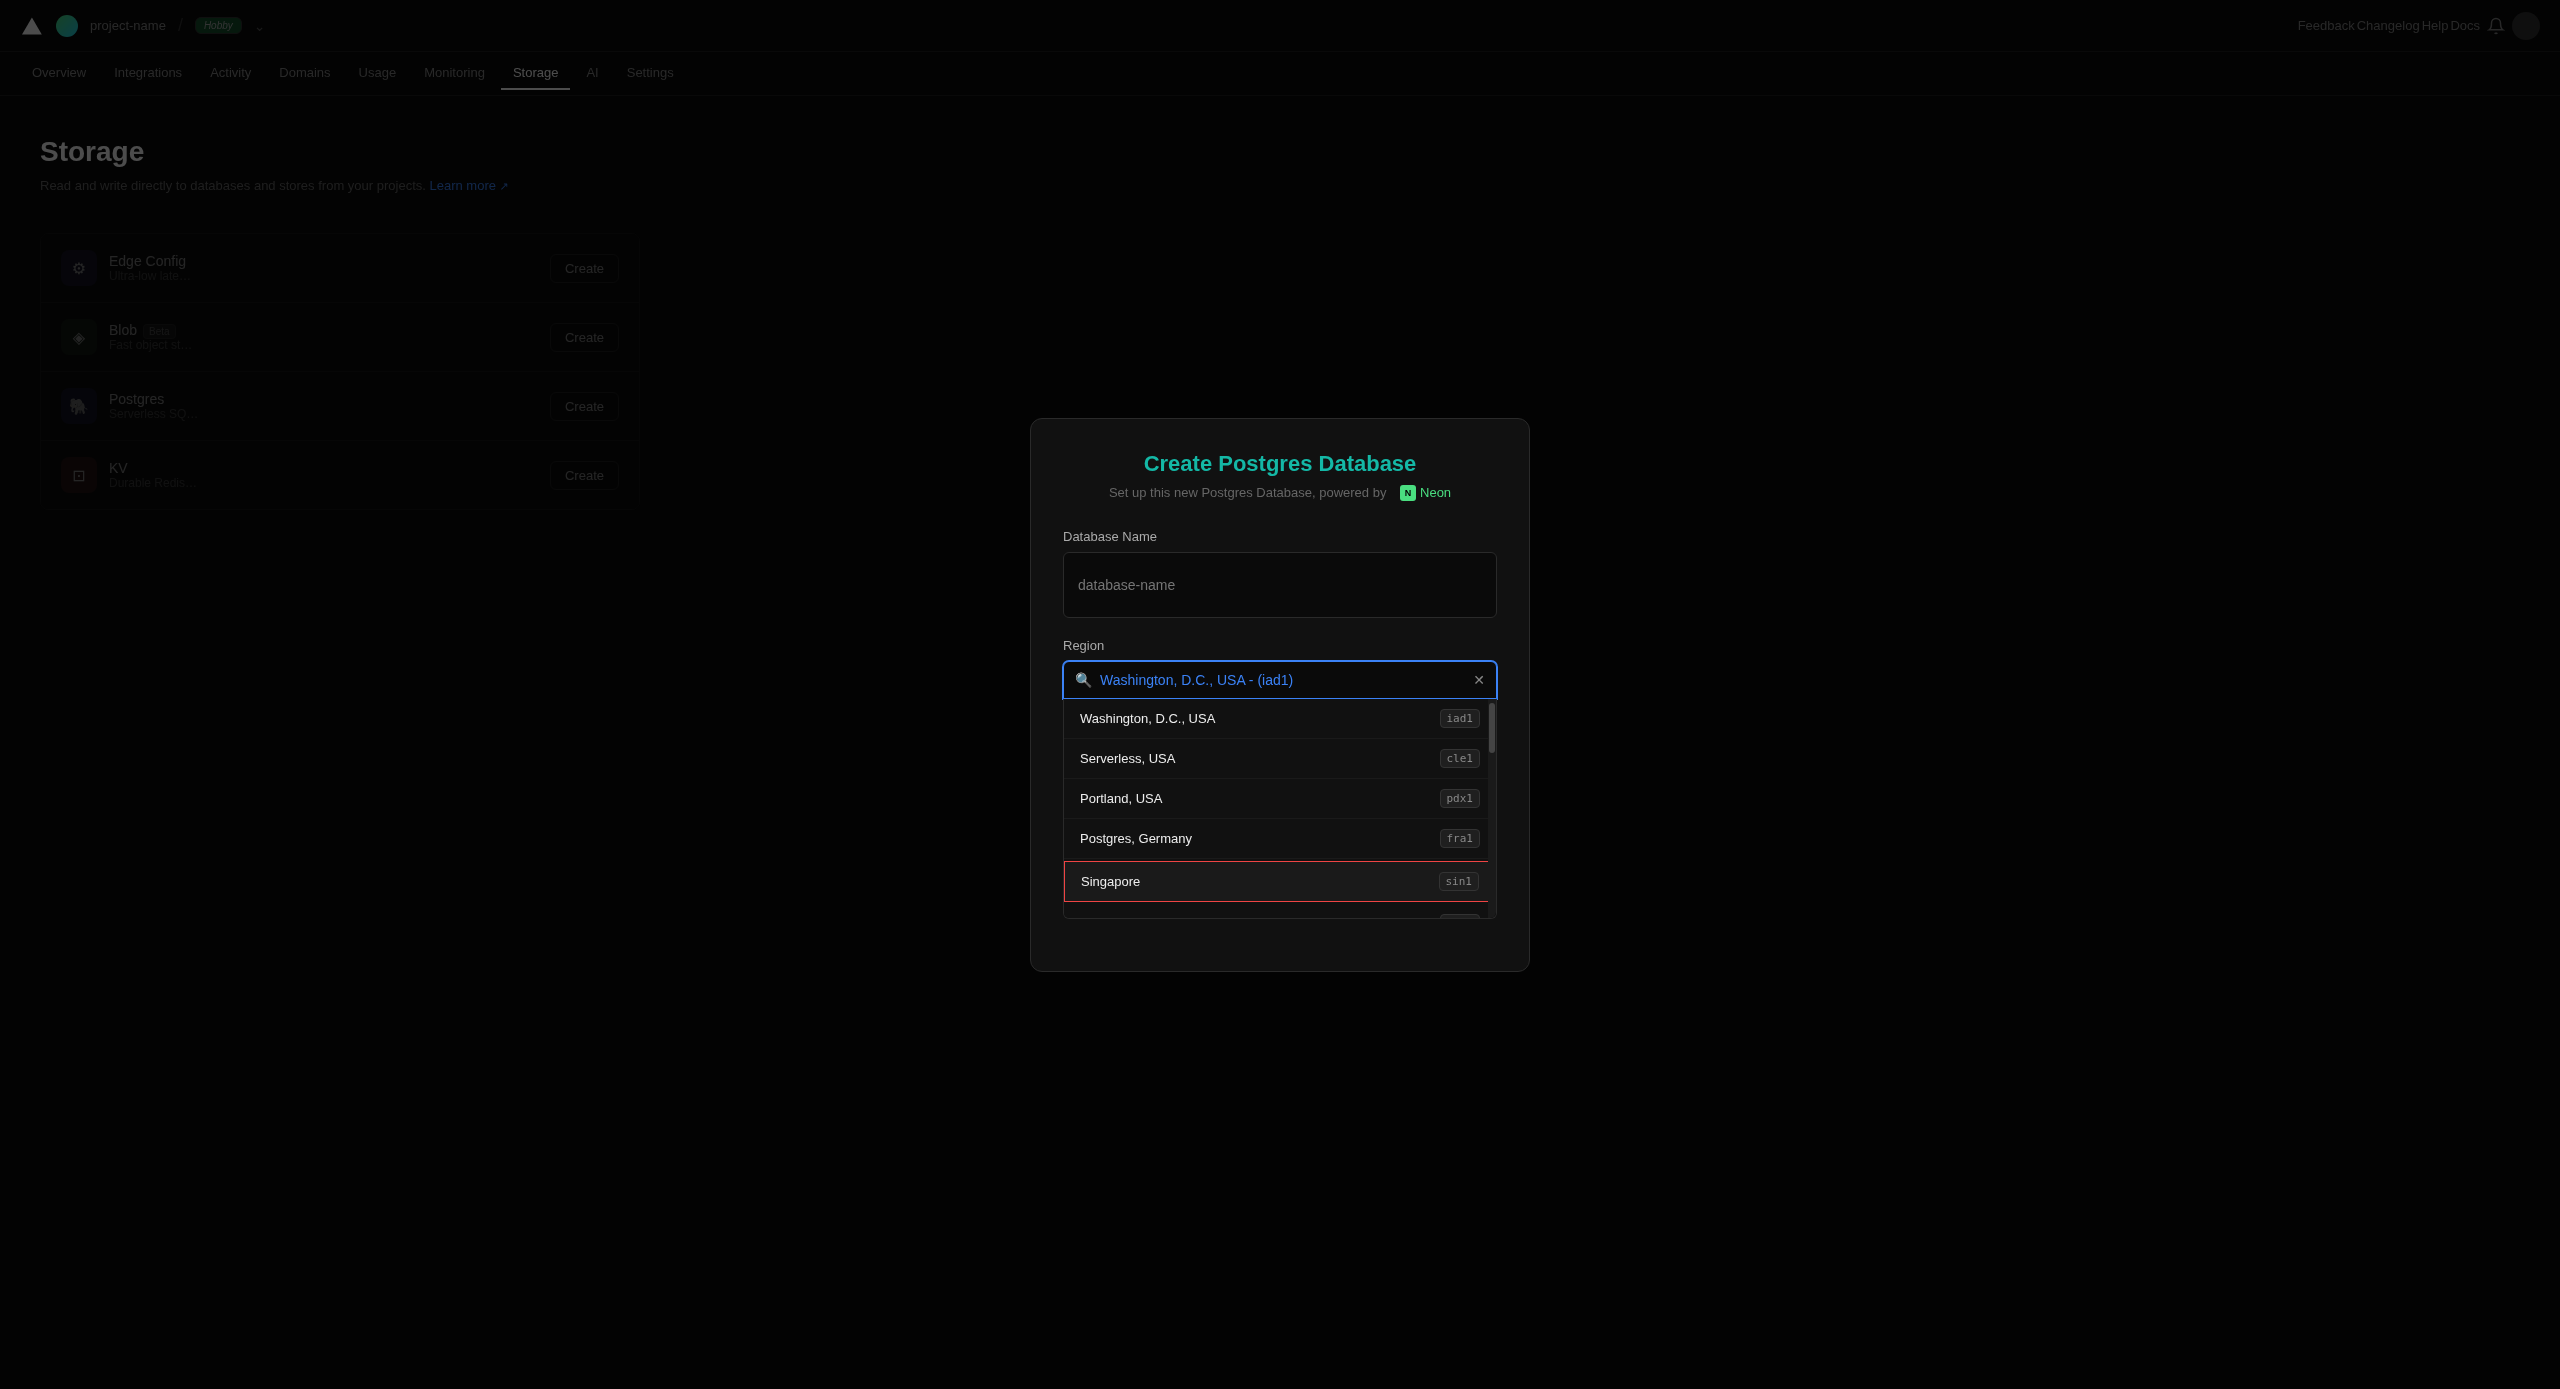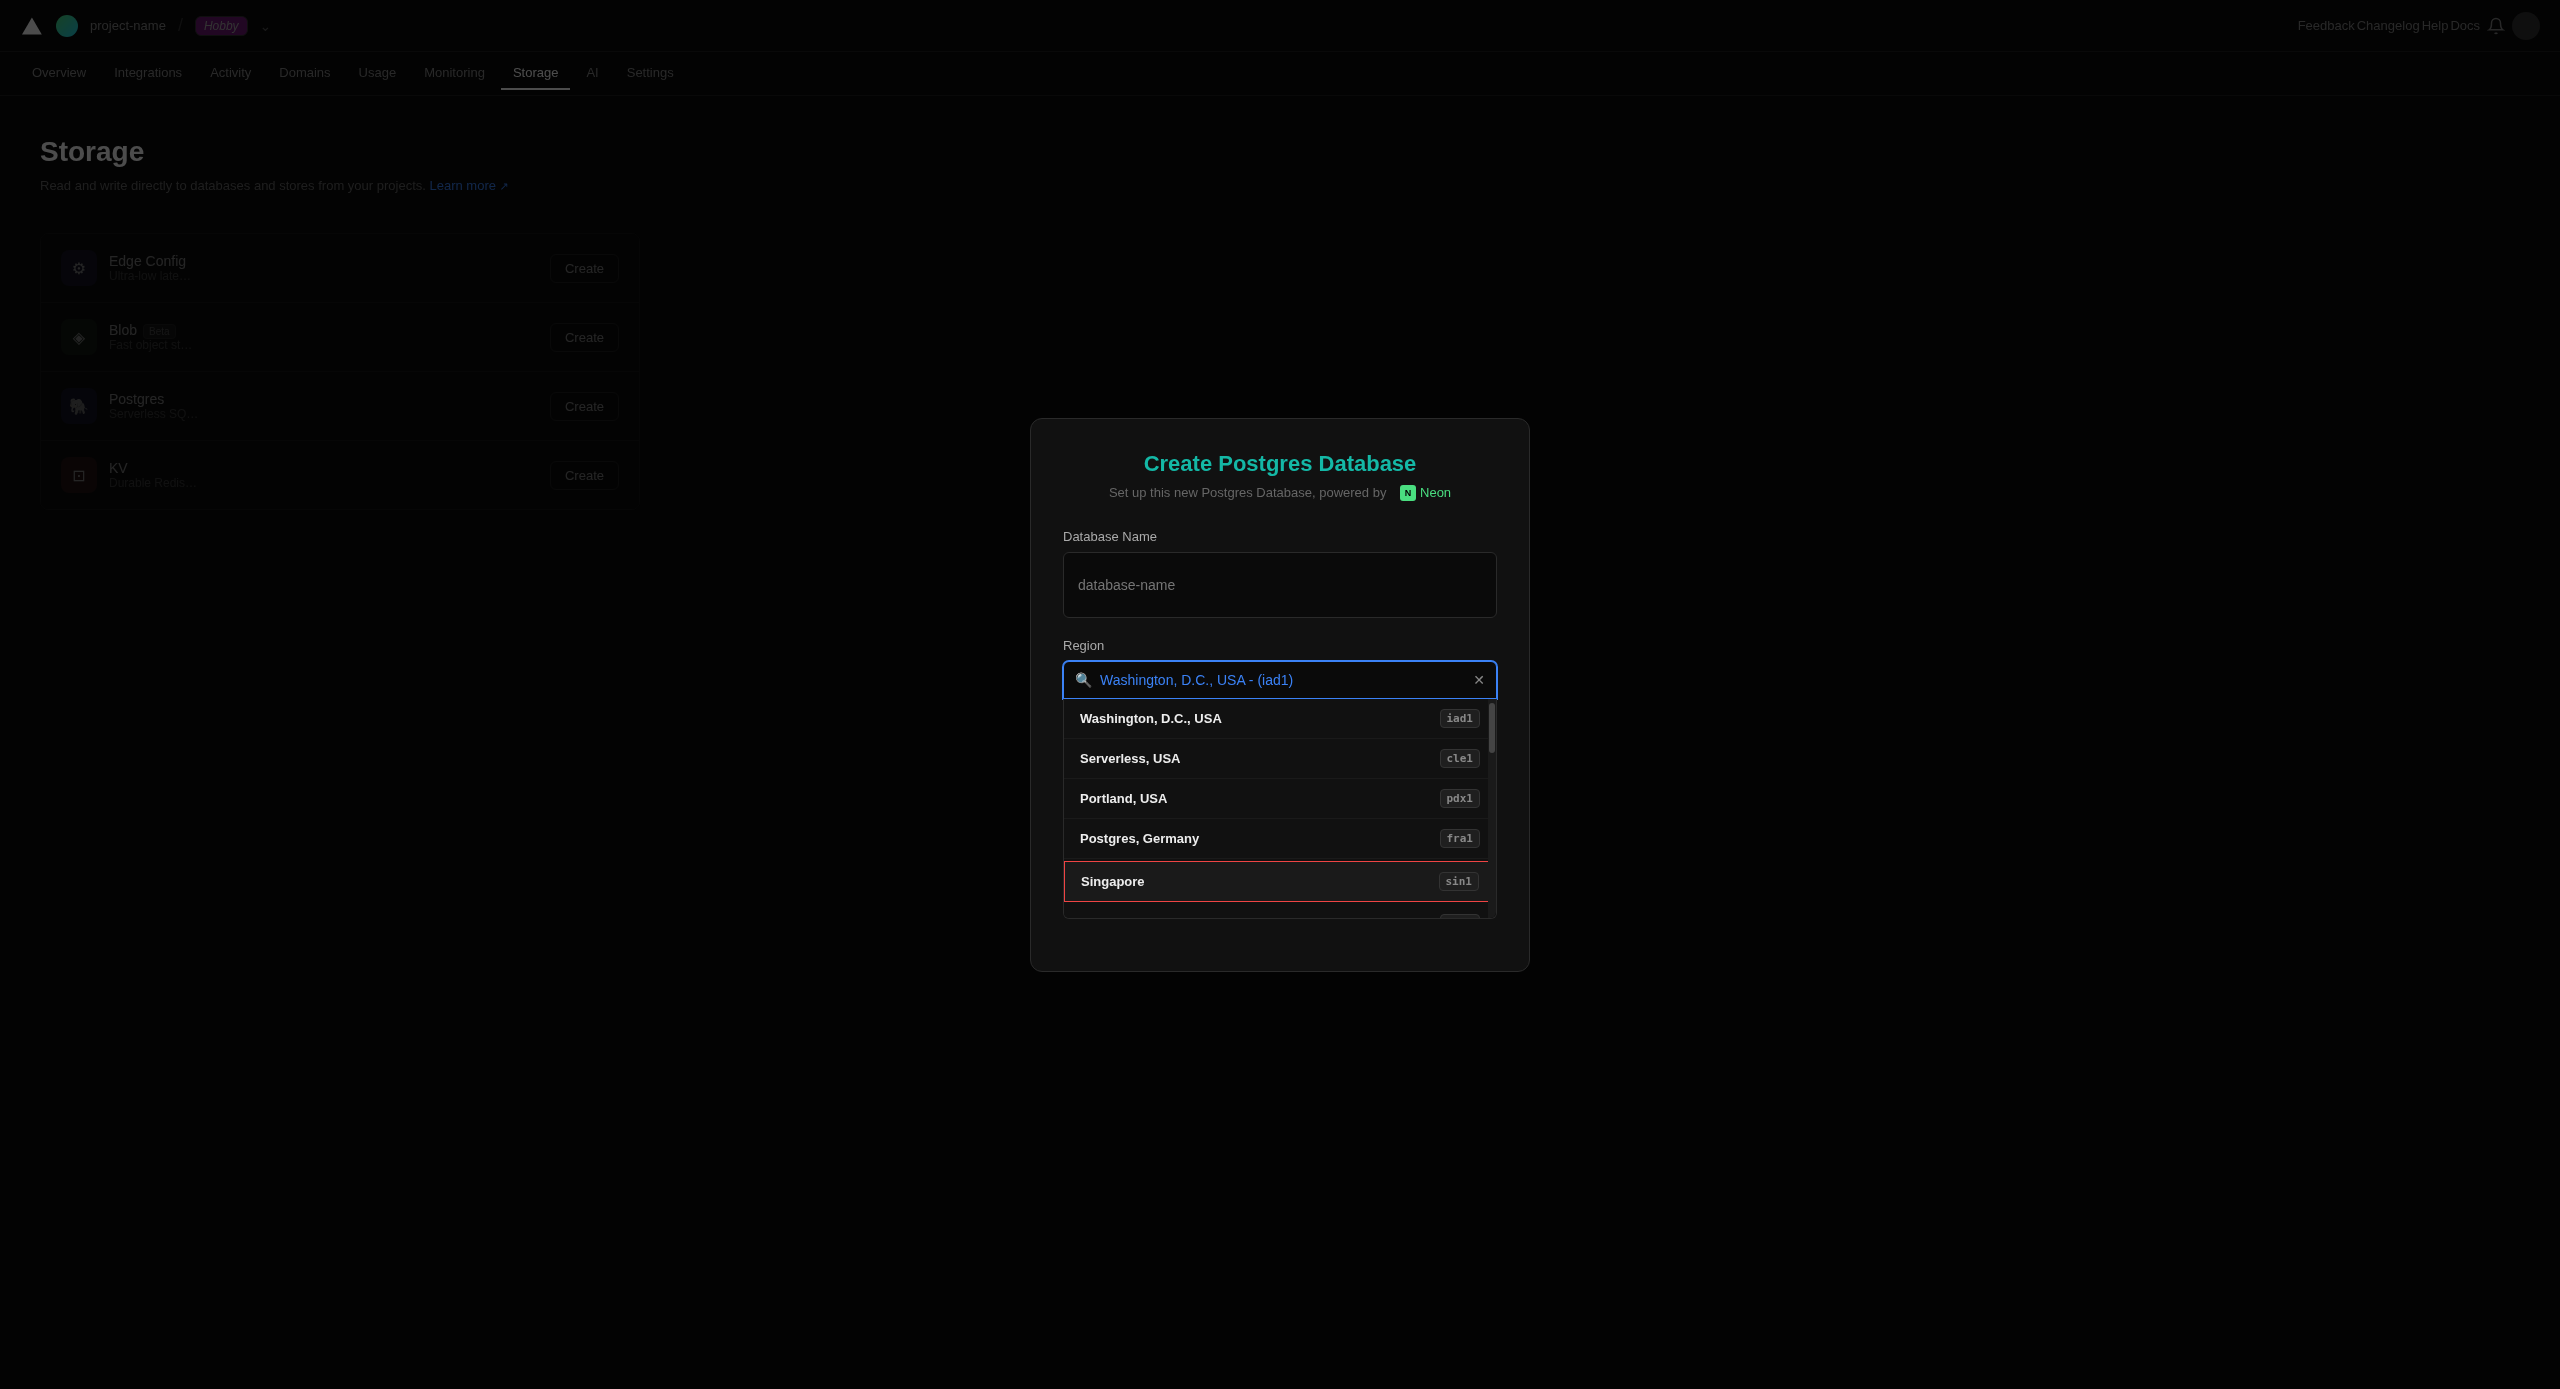--- a/index.html
+++ b/index.html
@@ -41,25 +41,25 @@
       width: 22px;
       height: 22px;
       border-radius: 50%;
       background: linear-gradient(135deg, #4ade80, #22d3ee);
     }
     .project-name {
       color: #888;
       font-size: 13px;
     }
     .hobby-badge {
-      background: #701a75;
+      background: #14532d;
       border: 1px solid #333;
       border-radius: 6px;
       padding: 2px 8px;
-      font-size: 12px;
+      font-size: 10px;
       color: #aaa;
       font-style: italic;
     }
     .nav-divider {
       color: #333;
       font-size: 18px;
       font-weight: 300;
     }
     .top-nav-right {
       display: flex;
@@ -457,21 +457,21 @@
     </div>
 
     <div class="form-group">
       <label class="form-label">Region</label>
       <div class="region-dropdown-wrapper">
         <div style="position:relative;">
           <span class="region-search-icon">🔍</span>
           <input class="region-search-box" type="text" value="Washington, D.C., USA - (iad1)" style="">
           <span class="region-clear-icon">✕</span>
         </div>
-        <div class="region-dropdown-list" style="position:relative;font-weight:bold;">
+        <div class="region-dropdown-list" style="position:relative;">
           <div class="region-item">
             <span class="region-item-name">Washington, D.C., USA</span>
             <span class="region-code-badge">iad1</span>
           </div>
           <div class="region-item">
             <span class="region-item-name">Serverless, USA</span>
             <span class="region-code-badge">cle1</span>
           </div>
           <div class="region-item">
             <span class="region-item-name">Portland, USA</span>

